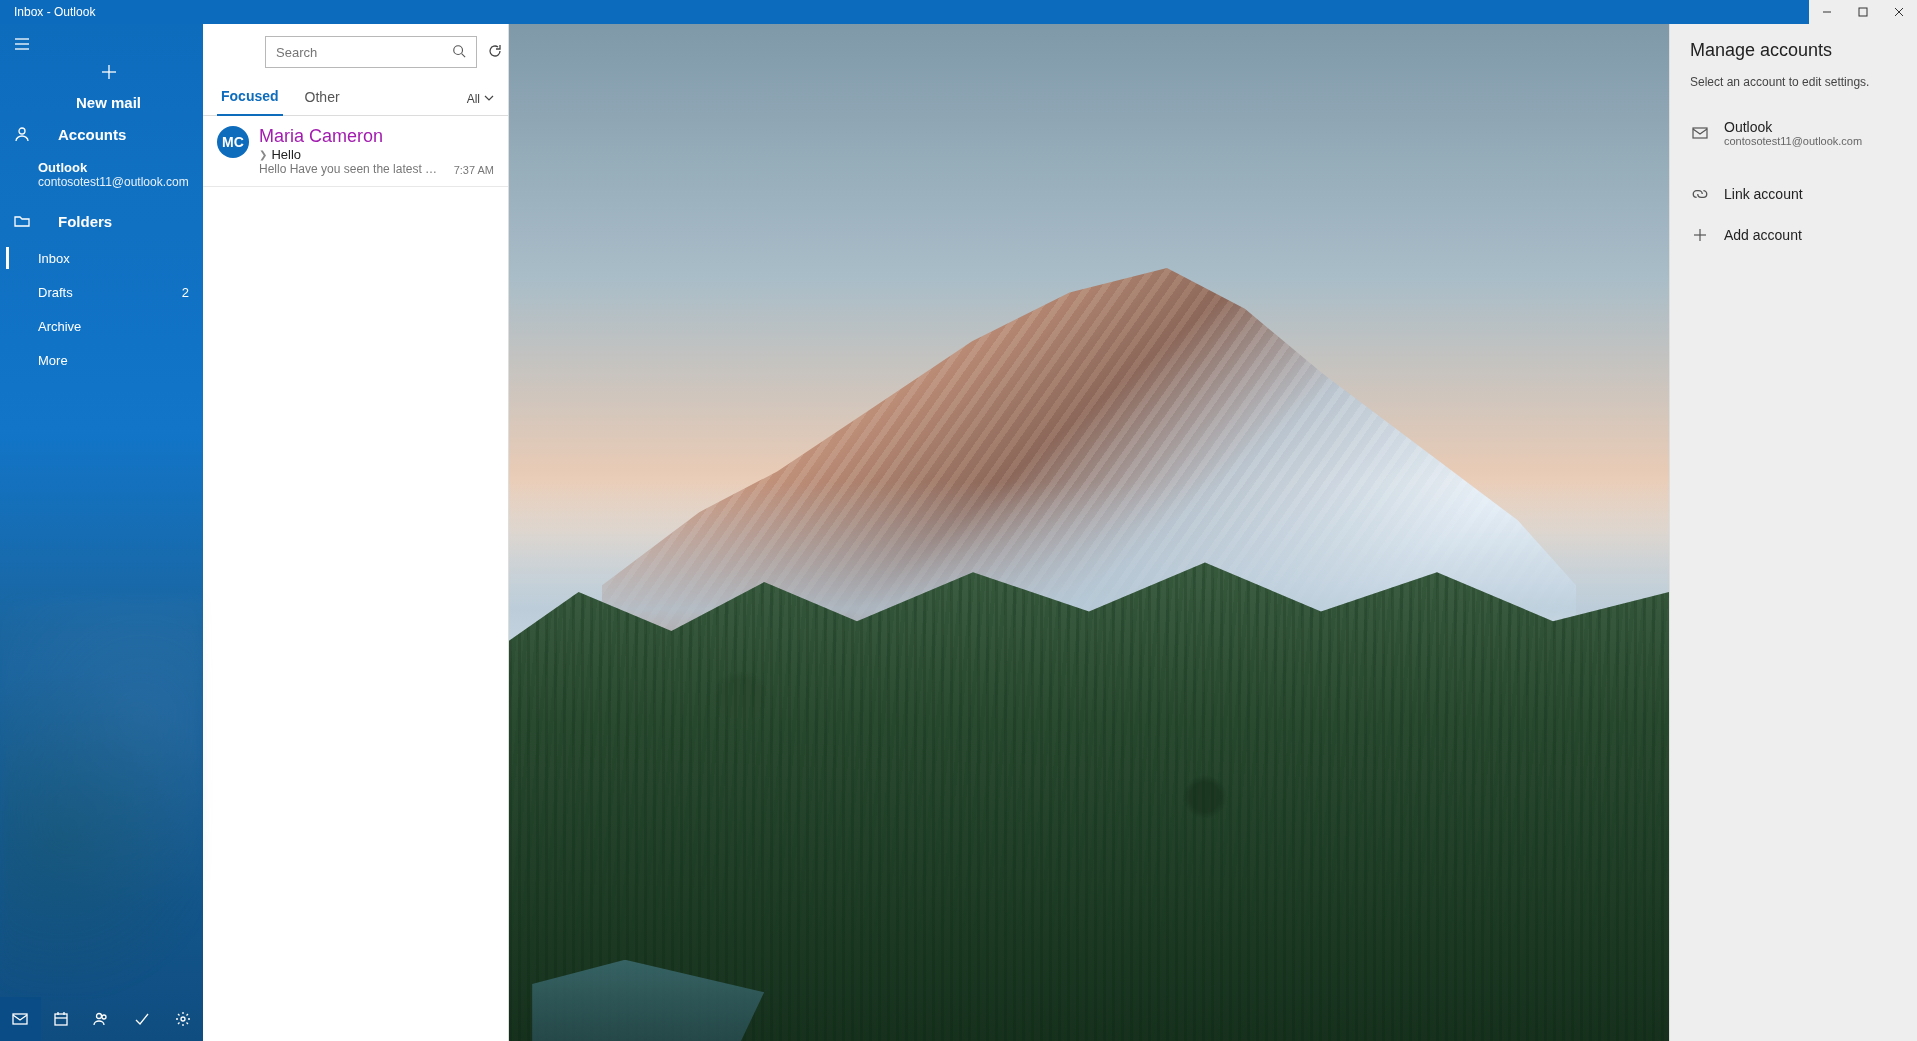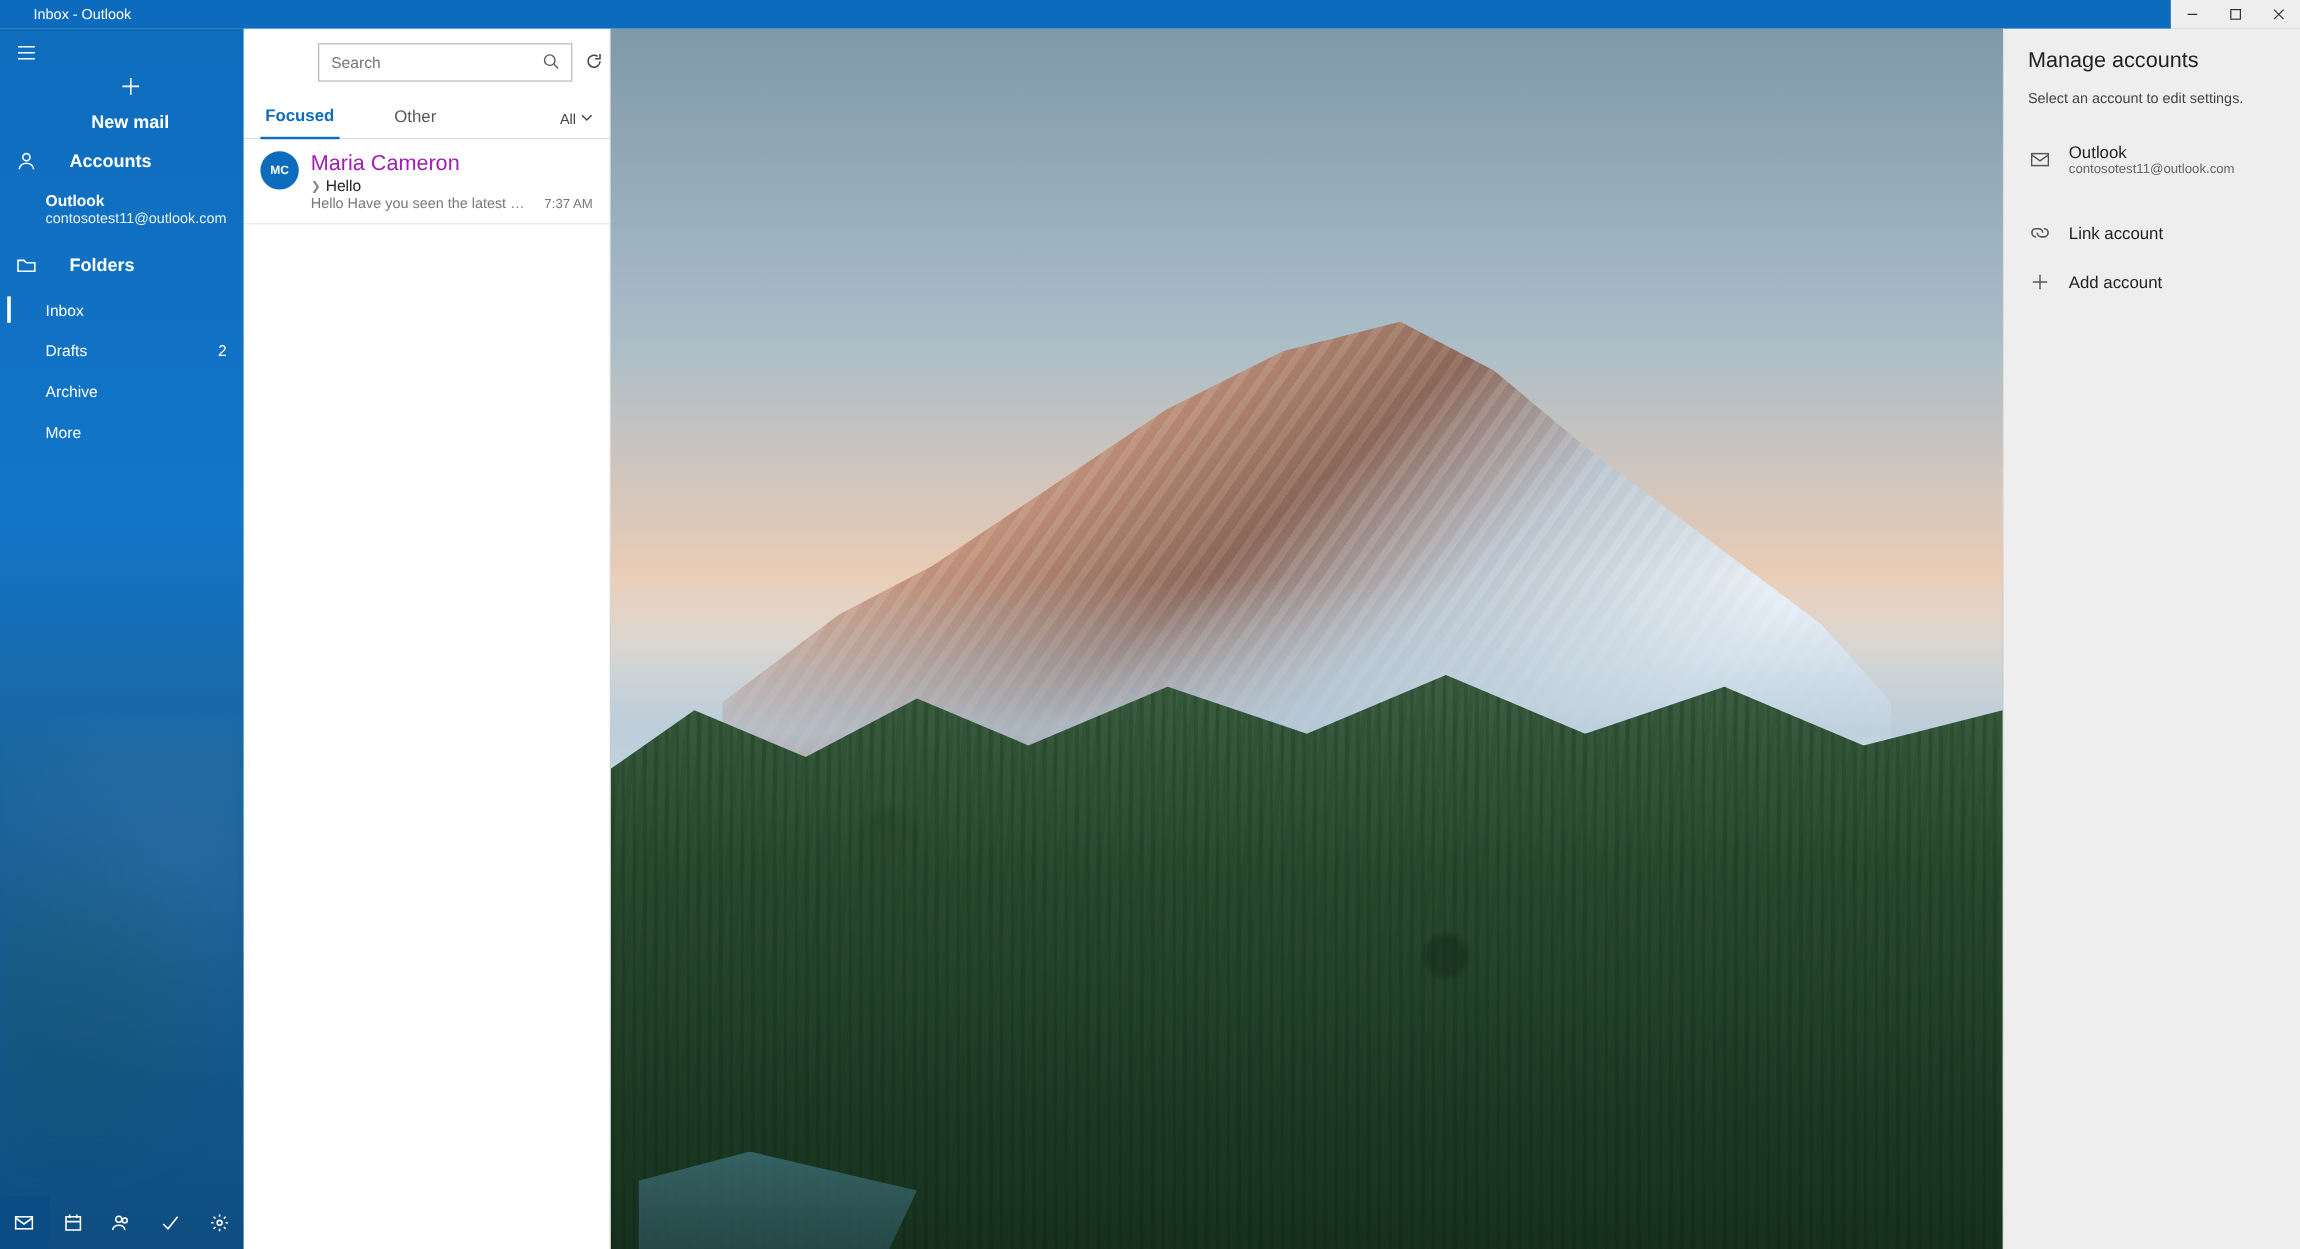--- a/index.html
+++ b/index.html
@@ -1,20 +1,20 @@
 <!DOCTYPE html>
 <html><head>
 <meta charset="utf-8">
 <style>
   * { margin:0; padding:0; box-sizing:border-box; font-family:"Segoe UI", Arial, sans-serif; }
   html,body { width:100%; height:100%; overflow:hidden; }
   body { display:flex; flex-direction:column; background:#fff; font-size:13px; color:#111; }
 
   
-  .titlebar { height:24px; background:#0d6bbd; color:#fff; display:flex; align-items:center; padding-left:28px; font-size:12px; }
+  .titlebar { height:24px; background:#0d6bbd; color:#fff; display:flex; align-items:center; padding-left:14px; font-size:12px; }
   .titlebar .spacer { flex:1; }
   .titlebar .winbtn { width:36px; height:24px; display:flex; align-items:center; justify-content:center; color:#333; }
   .winbtns { display:flex; background:#eee; }
   .winbtn svg { width:10px; height:10px; }
 
   .main { flex:1; display:flex; min-height:0; }
 
   
   .nav { width:203px; background:linear-gradient(180deg,#0e6cbd 0%,#1275c8 40%,#1a659f 60%,#0f4d80 100%); color:#fff; display:flex; flex-direction:column; position:relative; }
   .nav-ham { height:40px; display:flex; align-items:center; padding-left:14px; }
@@ -34,26 +34,26 @@
     filter:blur(6px); opacity:.55; pointer-events:none; }
   .icon { width:16px; height:16px; display:inline-flex; align-items:center; justify-content:center; }
   .icon svg { stroke:#fff; fill:none; stroke-width:1.3; }
 
   
   .msglist { width:306px; background:#fff; border-right:1px solid #ddd; display:flex; flex-direction:column; }
   .toolbar { display:flex; align-items:center; gap:10px; padding:12px 14px 8px 14px; }
   .search { flex:1; height:32px; border:1px solid #b8b8b8; background:#fff; display:flex; align-items:center; padding:0 10px; color:#777; font-size:13px;margin-left:48px; }
   .search input { flex:1; border:none; outline:none; font-size:13px; background:transparent; }
   .toolbtn { width:20px; height:20px; display:flex; align-items:center; justify-content:center; color:#444; }
-  .tabs { display:flex; align-items:center; padding:6px 14px 0 14px; border-bottom:1px solid #dcdcdc;gap:24px; }
+  .tabs { display:flex; align-items:center; padding:6px 14px 0 14px; border-bottom:1px solid #dcdcdc; }
   .tab { padding:6px 4px 10px 4px; margin-right:18px; font-size:14px; color:#555; }
   .tab.active { color:#0e6cbd; font-weight:600; border-bottom:2px solid #0e6cbd; margin-bottom:-1px; }
   .filter { margin-left:auto; font-size:12px; color:#444; display:flex; align-items:flex-start; gap:4px; }
   .email-row { display:flex; padding:10px 14px; border-bottom:1px solid #e8e8e8; gap:10px; }
-  .avatar { width:32px; height:32px; border-radius:50%; background:#0e6cbd; color:#fff; font-size:10px; display:flex; align-items:center; justify-content:center; font-weight:600; }
+  .avatar { width:32px; height:32px; border-radius:50%; background:#0e6cbd; color:#fff; font-size:14px; display:flex; align-items:center; justify-content:center; font-weight:600; }
   .em-body { flex:1; min-width:0; }
   .em-from { font-size:18px; color:#a21caf; }
   .em-subject { font-size:13px; color:#222; display:flex; align-items:center; gap:4px; }
   .em-subject .chev { color:#888; font-size:10px; }
   .em-preview { font-size:12px; color:#777; white-space:nowrap; overflow:hidden; text-overflow:ellipsis; }
   .em-time { font-size:11px; color:#777; align-self:flex-end; margin-top:16px; }
 
   
   .reading { flex:1; position:relative;
     background:

